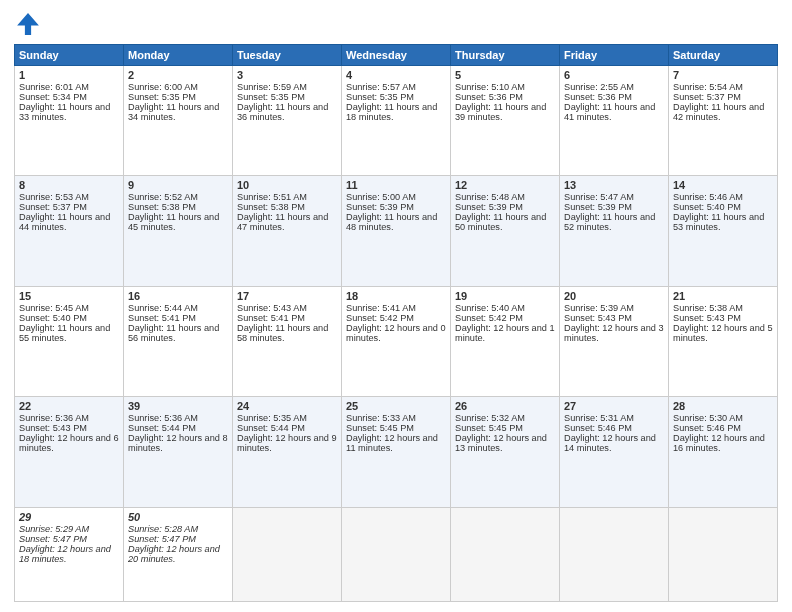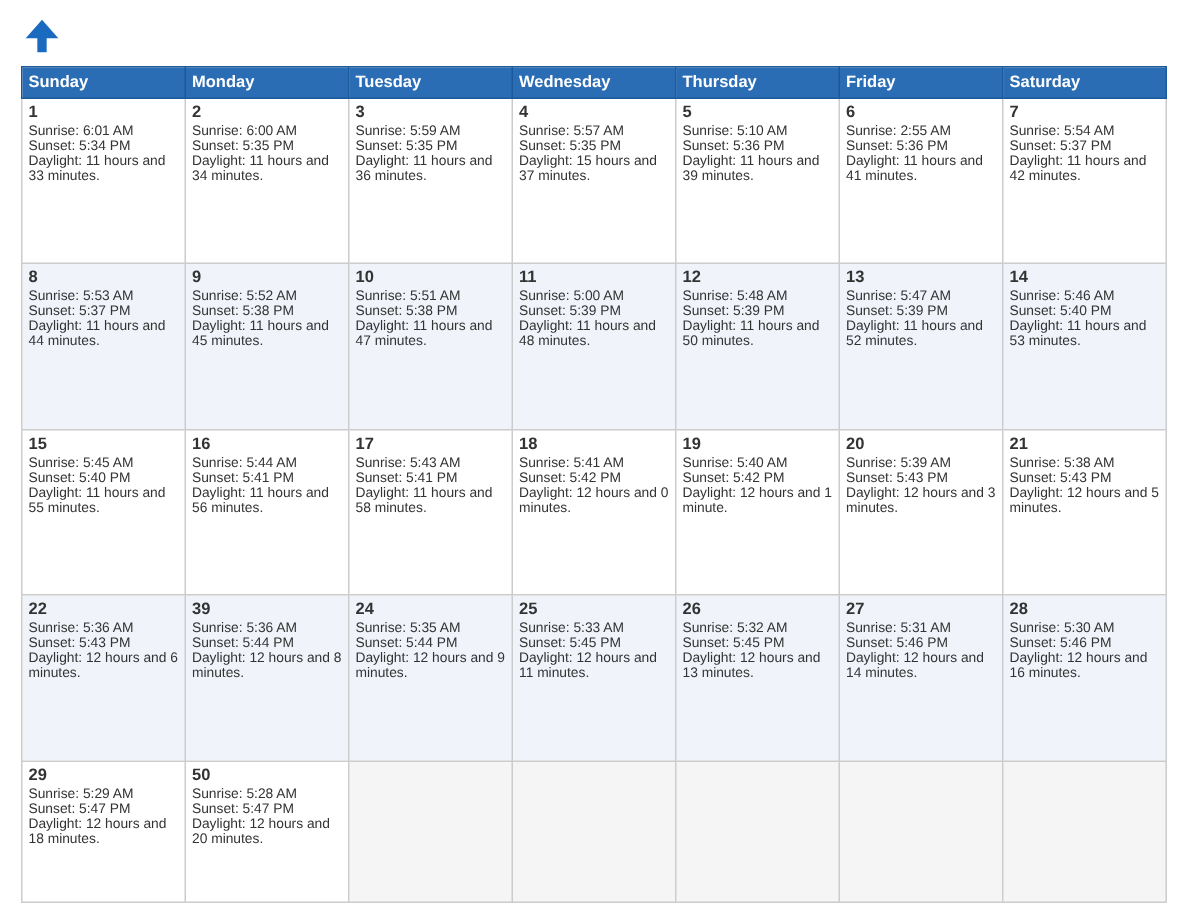--- a/index.html
+++ b/index.html
@@ -80,20 +80,21 @@
       vertical-align: top;
       border: 1px solid #ccc;
       padding: 3px 4px;
       font-size: 9.2px;
       color: #333;
       background: #fff;
       height: 82px;
     }
     .calendar tr:last-child td {
       height: 70px;
+      font-style: italic;
     }
     .calendar td.empty {
       background: #f5f5f5;
     }
     .day-num {
       font-size: 11px;
       font-weight: bold;
       display: block;
       margin-bottom: 1px;
     }
@@ -131,21 +132,21 @@
           <th>Thursday</th>
           <th>Friday</th>
           <th>Saturday</th>
         </tr>
     </thead>
     <tbody id="cal-body">
     <tr>
           <td><span class="day-num">1</span><span>Sunrise: 6:01 AM</span><br><span>Sunset: 5:34 PM</span><br><span>Daylight: 11 hours and 33 minutes.</span></td>
           <td><span class="day-num">2</span><span>Sunrise: 6:00 AM</span><br><span>Sunset: 5:35 PM</span><br><span>Daylight: 11 hours and 34 minutes.</span></td>
           <td><span class="day-num">3</span><span>Sunrise: 5:59 AM</span><br><span>Sunset: 5:35 PM</span><br><span>Daylight: 11 hours and 36 minutes.</span></td>
-          <td><span class="day-num">4</span><span>Sunrise: 5:57 AM</span><br><span>Sunset: 5:35 PM</span><br><span>Daylight: 15 hours and 37 minutes.</span></td>
+          <td><span class="day-num">4</span><span>Sunrise: 5:57 AM</span><br><span>Sunset: 5:35 PM</span><br><span>Daylight: 11 hours and 18 minutes.</span></td>
           <td><span class="day-num">5</span><span>Sunrise: 5:10 AM</span><br><span>Sunset: 5:36 PM</span><br><span>Daylight: 11 hours and 39 minutes.</span></td>
           <td><span class="day-num">6</span><span>Sunrise: 2:55 AM</span><br><span>Sunset: 5:36 PM</span><br><span>Daylight: 11 hours and 41 minutes.</span></td>
           <td><span class="day-num">7</span><span>Sunrise: 5:54 AM</span><br><span>Sunset: 5:37 PM</span><br><span>Daylight: 11 hours and 42 minutes.</span></td>
         </tr>
         <tr class="row-alt">
           <td><span class="day-num">8</span><span>Sunrise: 5:53 AM</span><br><span>Sunset: 5:37 PM</span><br><span>Daylight: 11 hours and 44 minutes.</span></td>
           <td><span class="day-num">9</span><span>Sunrise: 5:52 AM</span><br><span>Sunset: 5:38 PM</span><br><span>Daylight: 11 hours and 45 minutes.</span></td>
           <td><span class="day-num">10</span><span>Sunrise: 5:51 AM</span><br><span>Sunset: 5:38 PM</span><br><span>Daylight: 11 hours and 47 minutes.</span></td>
           <td><span class="day-num">11</span><span>Sunrise: 5:00 AM</span><br><span>Sunset: 5:39 PM</span><br><span>Daylight: 11 hours and 48 minutes.</span></td>
           <td><span class="day-num">12</span><span>Sunrise: 5:48 AM</span><br><span>Sunset: 5:39 PM</span><br><span>Daylight: 11 hours and 50 minutes.</span></td>

